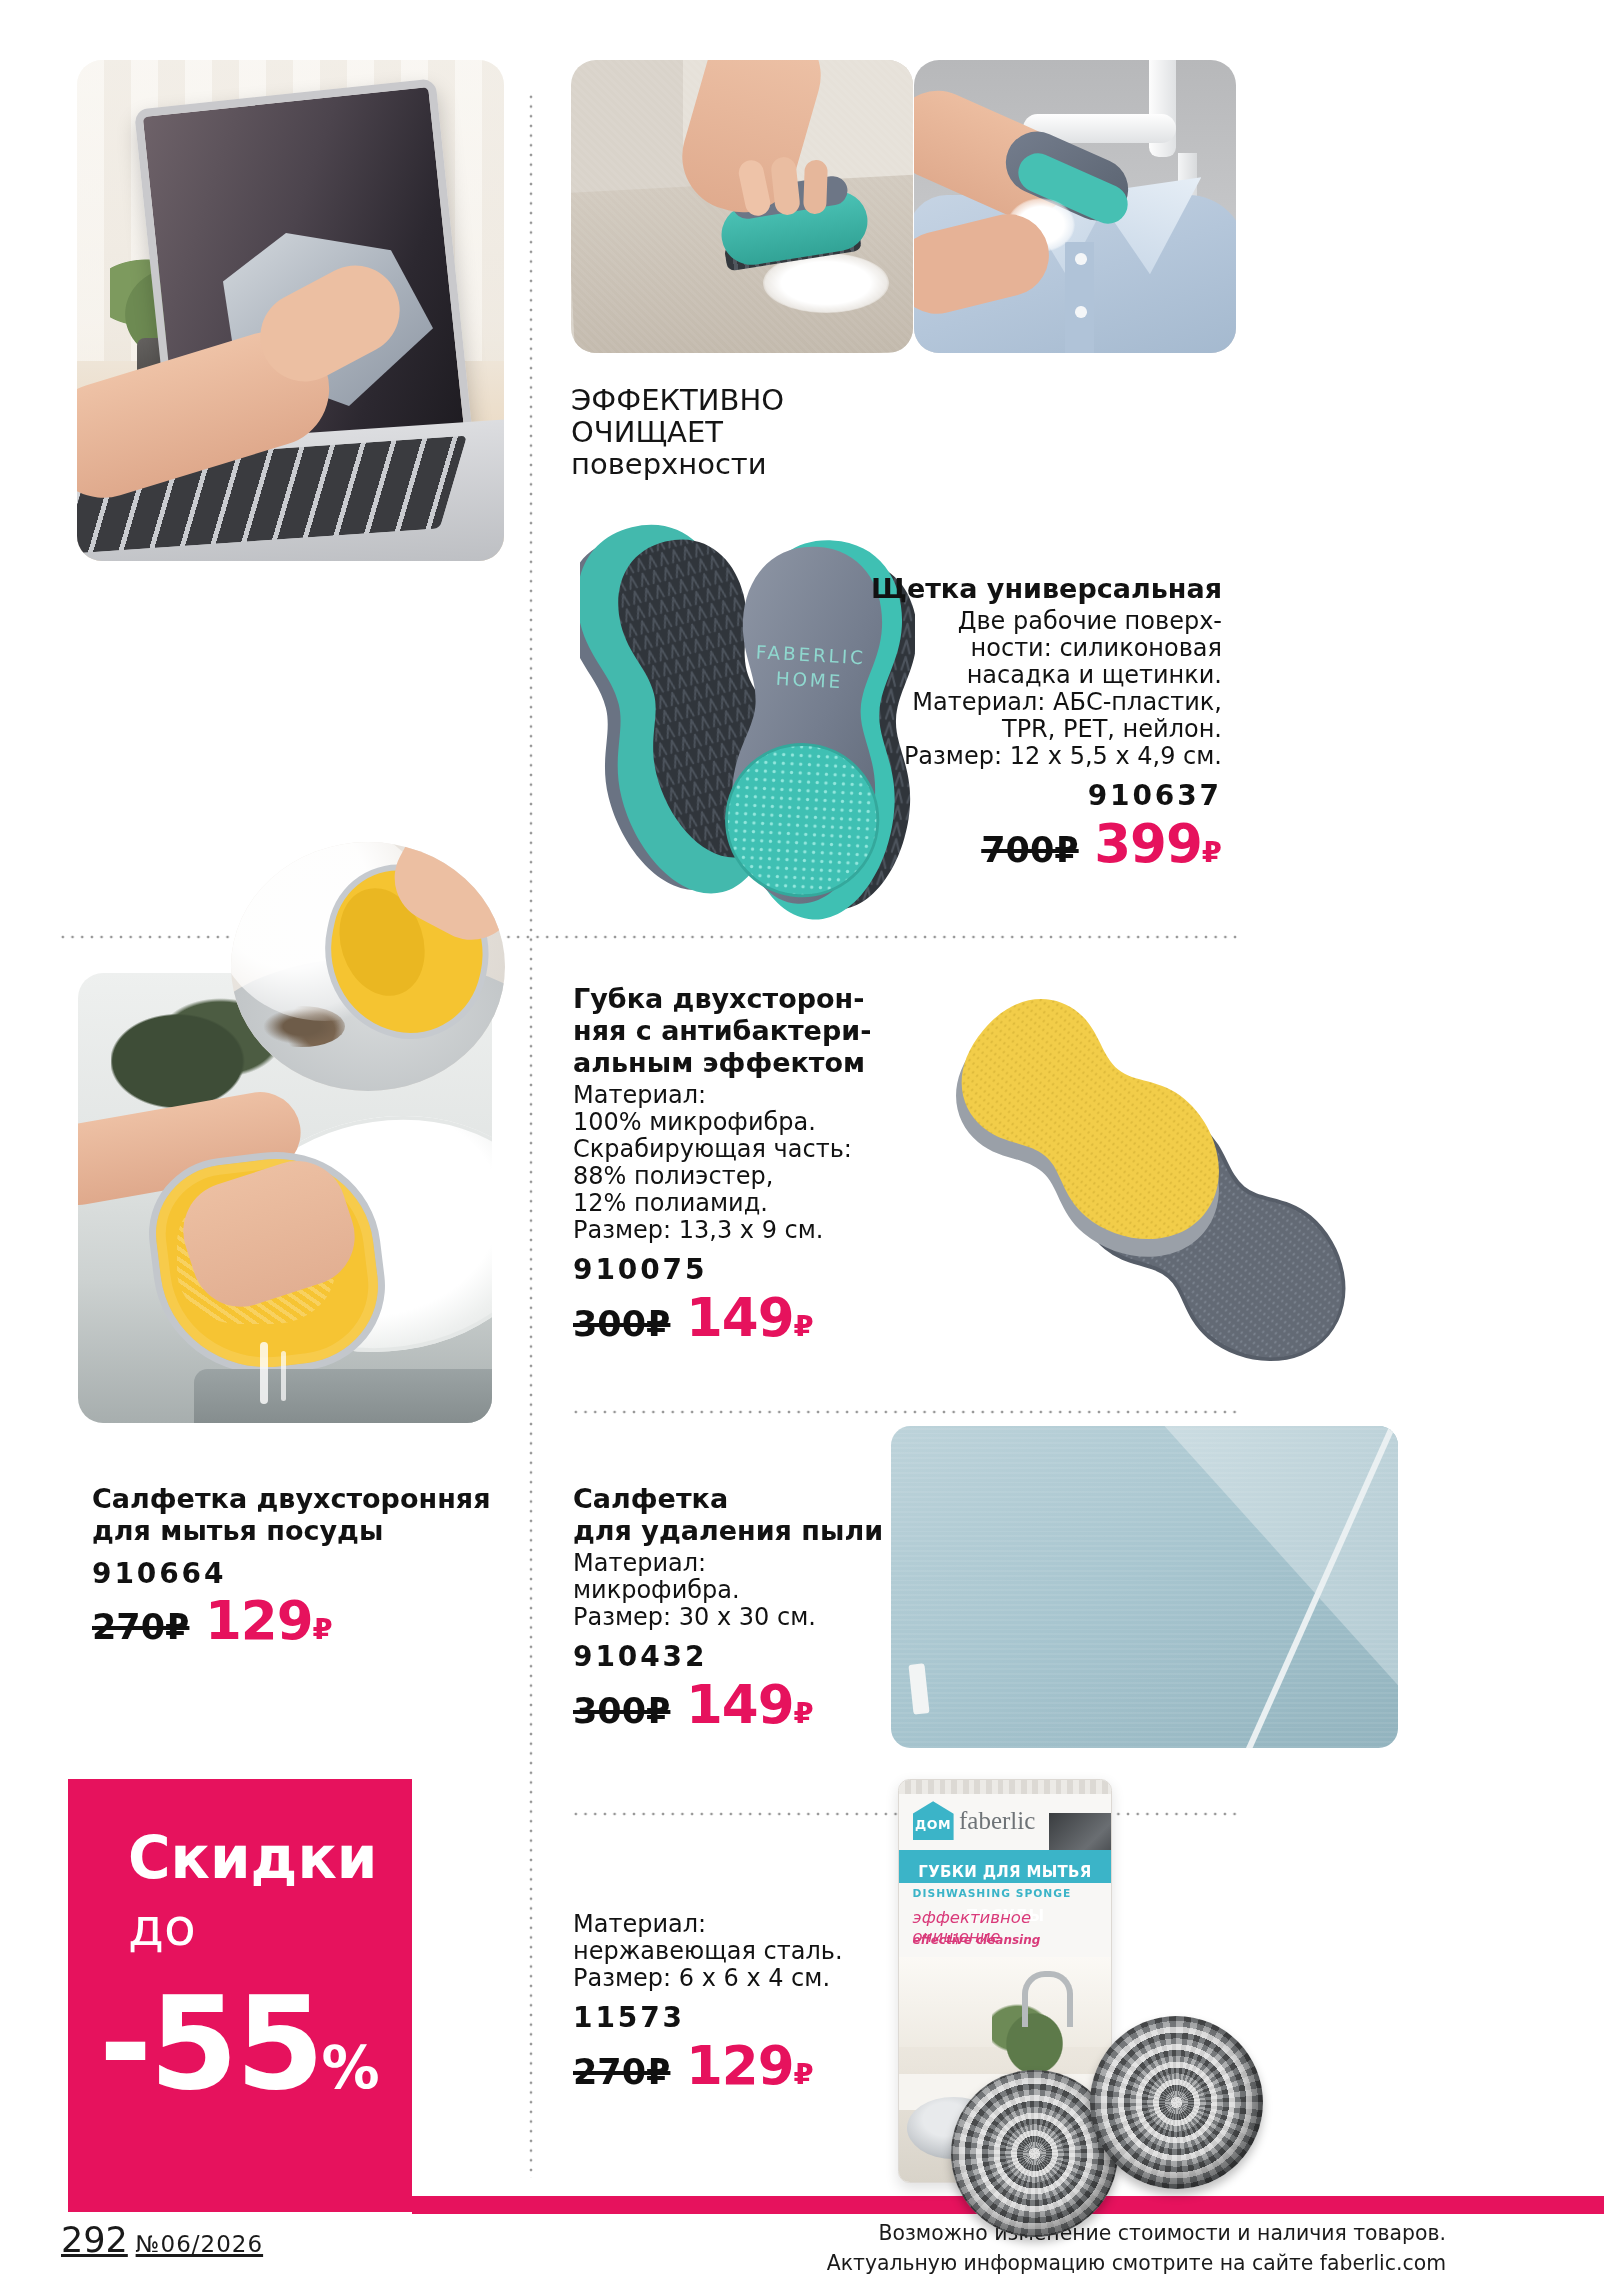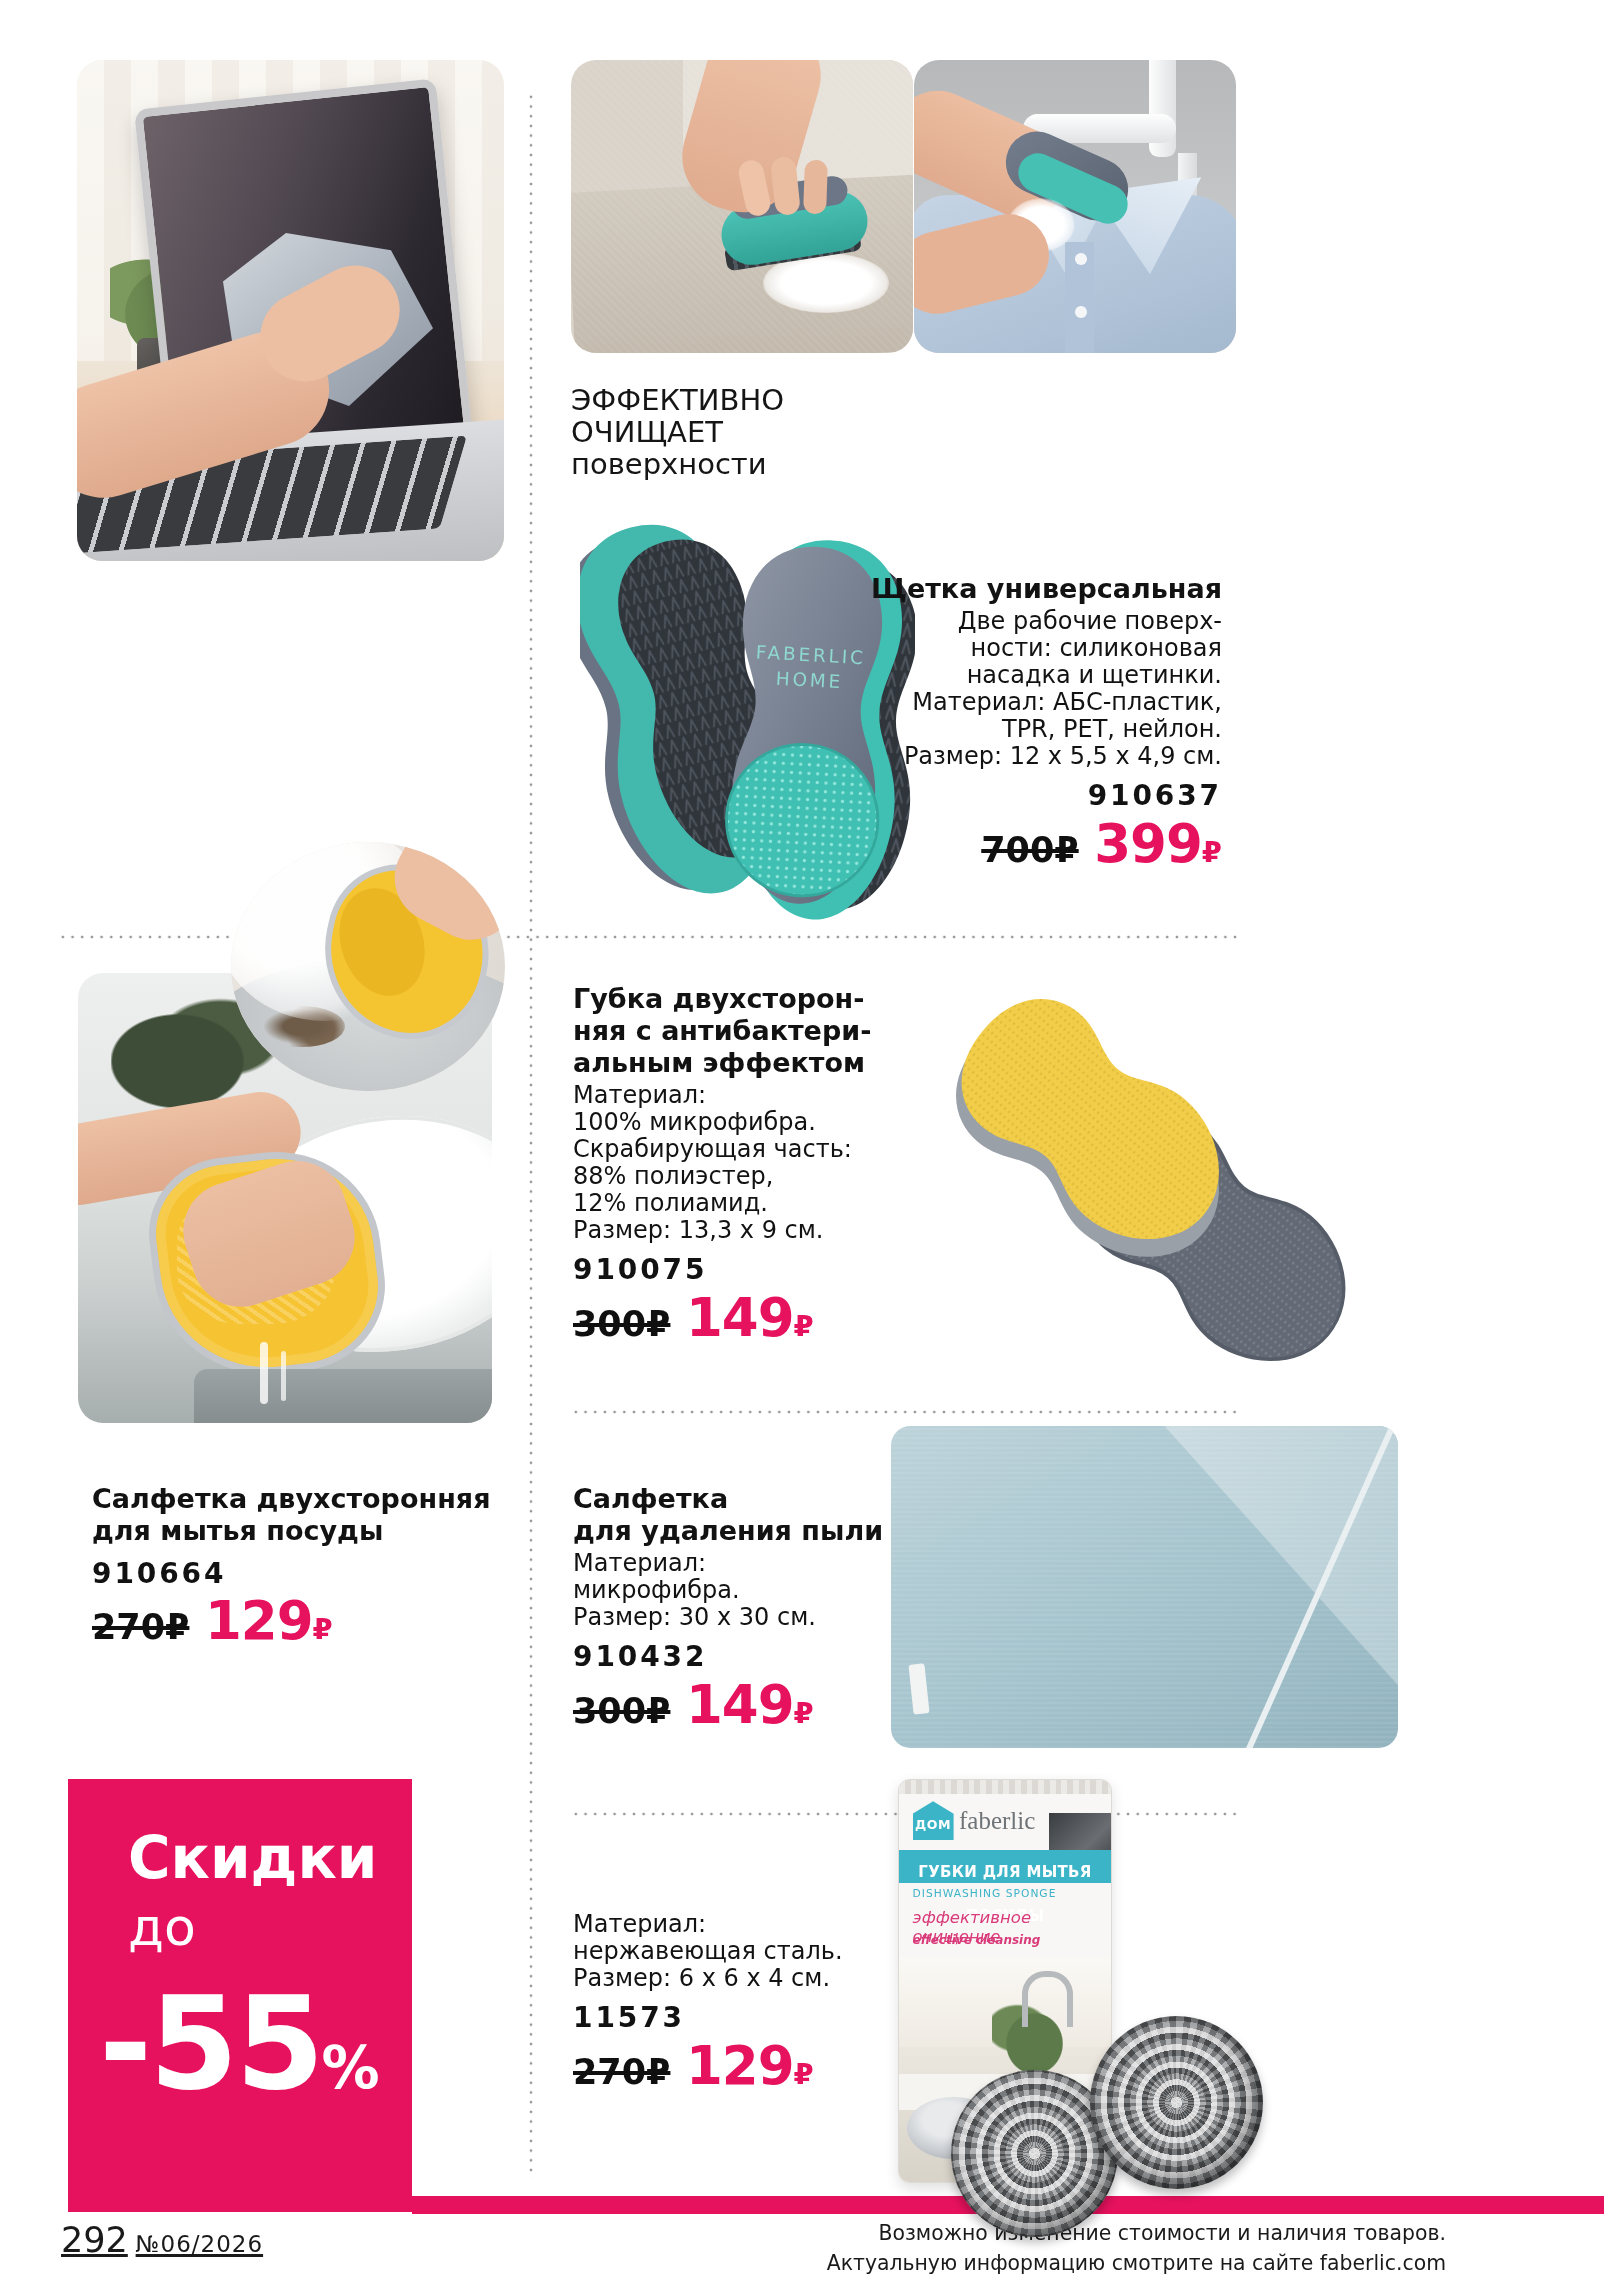--- a/index.html
+++ b/index.html
@@ -200,21 +200,21 @@
   .bag .house{left:13.6px;top:1.9px;width:41px;height:39px;background:var(--pkg-teal);
     clip-path:polygon(50% 0,100% 32%,100% 100%,0 100%,0 32%);}
   .bag .house span{position:absolute;left:0;top:15.5px;width:100%;text-align:center;
     font-size:12.6px;font-weight:700;color:#fff;letter-spacing:0.5px;}
   .bag .brandname{left:60px;top:7.8px;font-family:"Liberation Serif","DejaVu Serif",serif;
     font-size:25px;color:#6e7377;}
   .bag .minipots{right:0;top:13.6px;width:62px;height:68px;
     background:linear-gradient(135deg,#3a3d40 0%,#6a6e72 55%,#2e3134 100%);}
   .bag .band{left:0;top:70px;width:100%;height:33px;background:var(--pkg-teal);
     color:#fff;font-weight:700;font-size:15px;line-height:44px;text-align:center;letter-spacing:0.3px;}
-  .bag .subtitle{left:13.6px;top:107px;font-size:10.7px;font-weight:400;color:var(--pkg-teal);letter-spacing:1px;}
+  .bag .subtitle{left:13.6px;top:107px;font-size:10.7px;font-weight:700;color:var(--pkg-teal);letter-spacing:1px;}
   .bag .tag-ru{left:13.6px;top:128px;font-size:16.5px;font-style:italic;color:#d93a7a;}
   .bag .tag-en{left:13.6px;top:153px;font-size:12px;font-style:italic;font-weight:700;color:#d93a7a;}
   .bag .scene{left:0;top:177px;width:100%;height:225px;
     background:linear-gradient(180deg,#f3efe8 0%,#eae5dc 48%,#d8d3c9 100%);}
   .bag .scene .win{left:0;top:0;width:100%;height:40%;background:linear-gradient(#fbf9f5,#efebe3);}
   .bag .scene .plant{left:44%;top:18%;width:40%;height:34%;
     background:radial-gradient(ellipse at 50% 60%,#5d7a4a 0 46%,transparent 48%),
                radial-gradient(ellipse at 30% 40%,#6d8a56 0 34%,transparent 38%);}
   .bag .scene .faucet{right:18%;top:6%;width:39px;height:50px;border:6.8px solid #b6babd;border-bottom:none;
     border-radius:23px 23px 0 0;}

